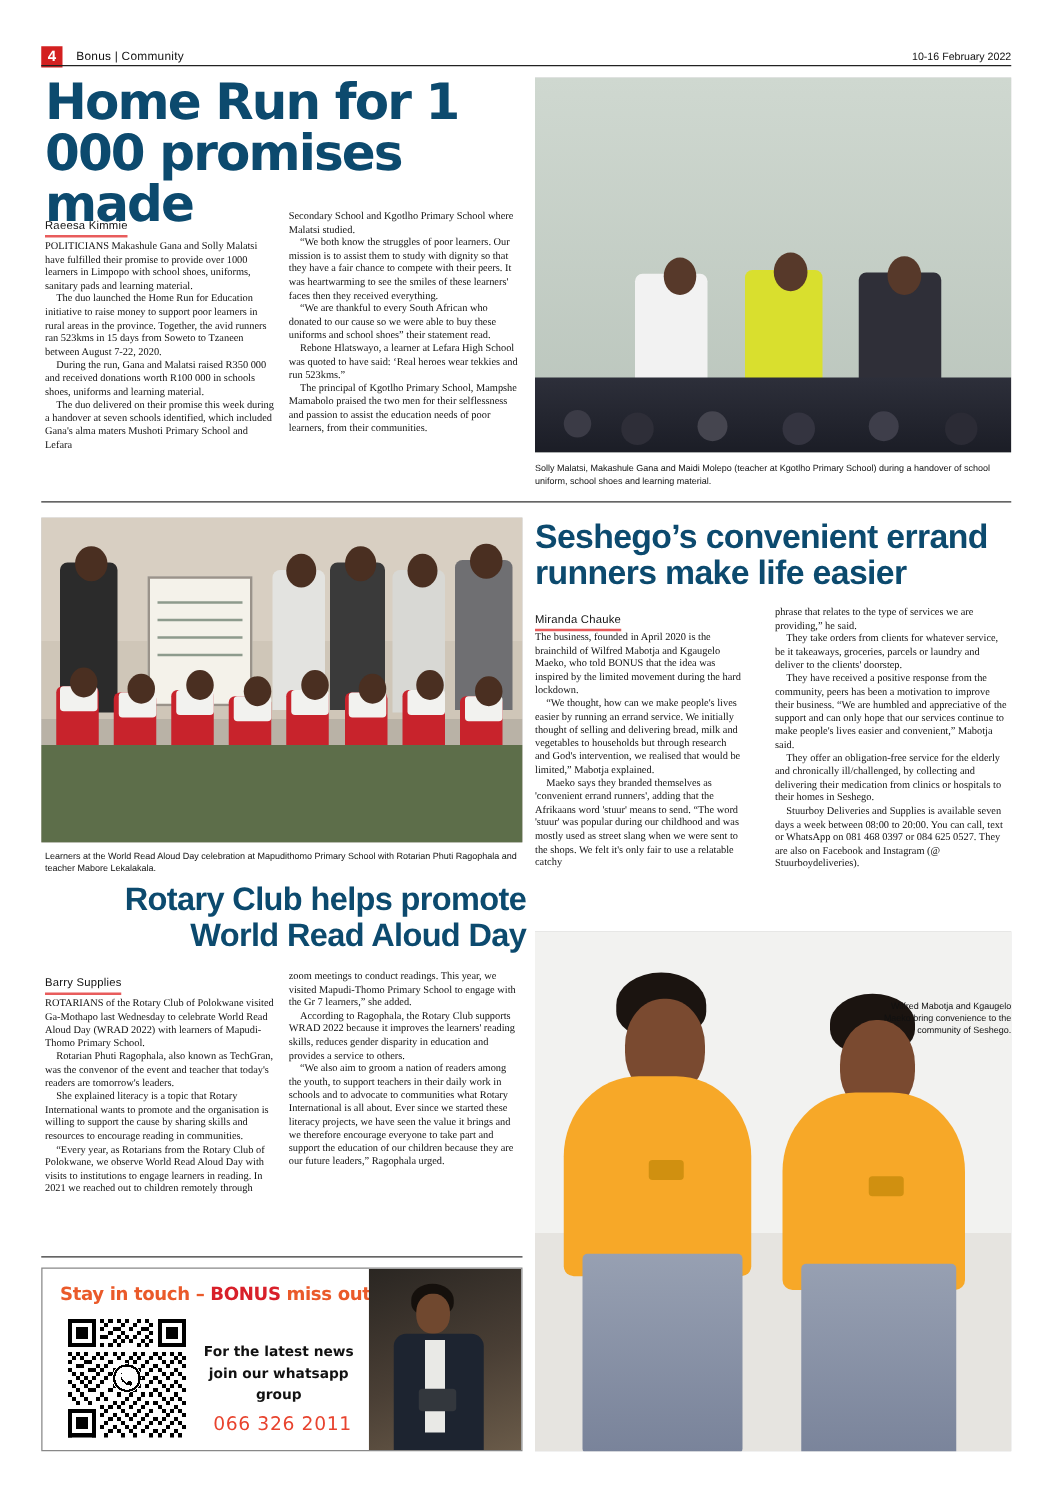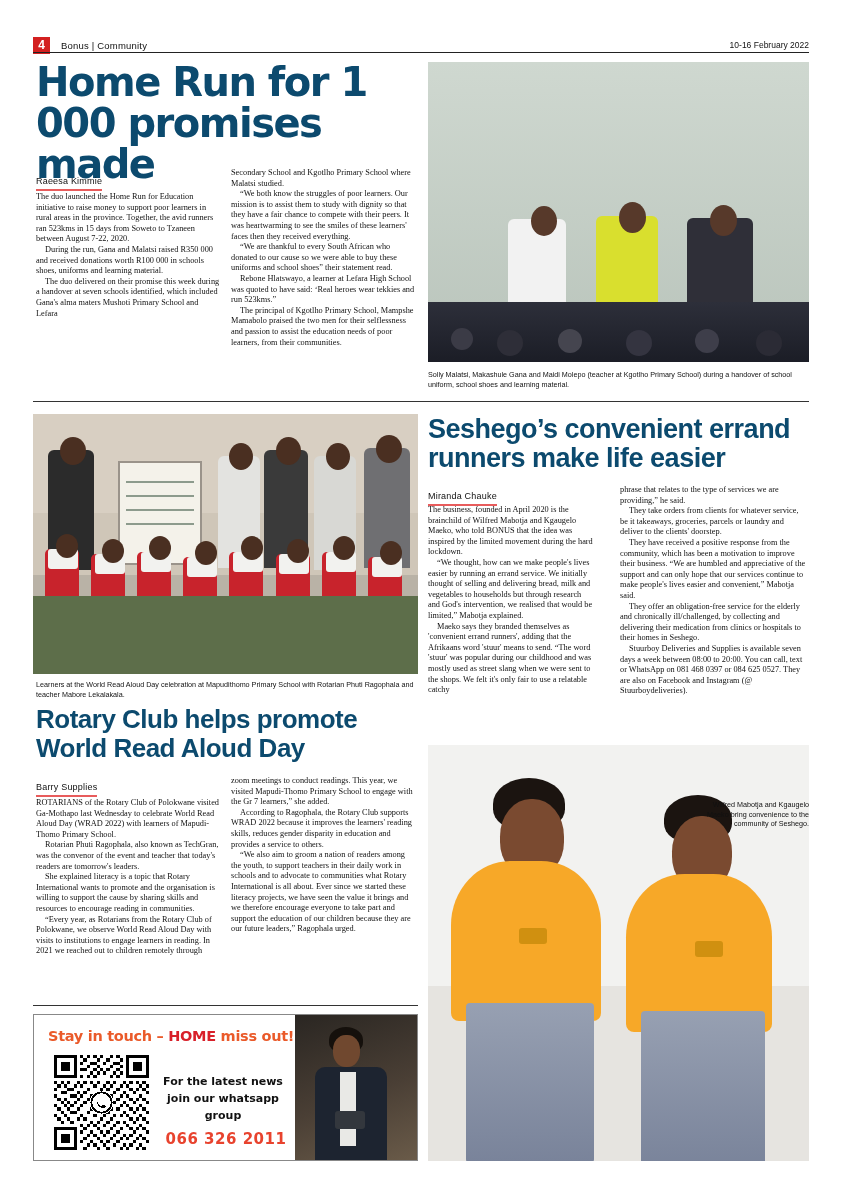--- a/index.html
+++ b/index.html
@@ -91,21 +91,21 @@
   #cap2 {
     position: absolute; left: 704px; top: 800px; width: 105px;
     text-align: right; z-index: 5; color: #111;
   }
 
   
   #photo3 { left: 33px; top: 414px; width: 385px; height: 260px; }
   #cap3 { position: absolute; left: 36px; top: 680px; width: 383px; }
   #art3-headline {
     position: absolute; left: 36px; top: 705px; width: 385px;
-    font-size: 26px; line-height: 1.1;
+    font-size: 26px; line-height: 1.1; text-align: right;
   }
   #art3-byline { position: absolute; left: 36px; top: 776px; }
   #art3-col1 { position: absolute; left: 36px; top: 798px; width: 186px; }
   #art3-col2 { position: absolute; left: 231px; top: 776px; width: 186px; }
 
   #rule-before-ad { left: 33px; top: 1005px; width: 385px; }
 
   
   #ad {
     position: absolute; left: 33px; top: 1014px; width: 385px; height: 147px;
@@ -122,21 +122,21 @@
   }
   #ad-sub {
     position: absolute; left: 124px; top: 58px; width: 130px;
     text-align: center;
     font-family: "DejaVu Sans", sans-serif; font-weight: bold;
     font-size: 11px; line-height: 17px; color: #111;
   }
   #ad-phone {
     position: absolute; left: 124px; top: 115px; width: 136px;
     text-align: center;
-    font-family: "DejaVu Sans", sans-serif; font-weight: bold;
+    font-family: "DejaVu Sans", sans-serif; font-weight: normal;
     font-size: 15px; color: #e8432e; letter-spacing: .5px;
   }
   #ad-photo {
     position: absolute; right: 0; top: 0; width: 122px; height: 145px;
     overflow: hidden;
   }
 
   
   .p1-wall { position: absolute; inset: 0; background: linear-gradient(#cfd8d0, #b9c4bb); }
   .p1-banner {
@@ -203,20 +203,21 @@
   </div>
   <div class="rule-top"></div>
 
   <h1 class="headline blk" id="art1-headline">Home Run for 1 000 promises made</h1>
 
   <div class="byline-wrap" style="position:absolute;left:36px;top:170px;">
     <span class="byline">Raeesa Kimmie</span>
   </div>
 
   <div class="body-col" id="art1-col1" style="top:192px;">
+    <p>POLITICIANS Makashule Gana and Solly Malatsi have fulfilled their promise to provide over 1000 learners in Limpopo with school shoes, uniforms, sanitary pads and learning material.</p>
     <p>The duo launched the Home Run for Education initiative to raise money to support poor learners in rural areas in the province. Together, the avid runners ran 523kms in 15 days from Soweto to Tzaneen between August 7-22, 2020.</p>
     <p>During the run, Gana and Malatsi raised R350 000 and received donations worth R100 000 in schools shoes, uniforms and learning material.</p>
     <p>The duo delivered on their promise this week during a handover at seven schools identified, which included Gana's alma maters Mushoti Primary School and Lefara</p>
   </div>
 
   <div class="body-col" id="art1-col2">
     <p>Secondary School and Kgotlho Primary School where Malatsi studied.</p>
     <p>“We both know the struggles of poor learners. Our mission is to assist them to study with dignity so that they have a fair chance to compete with their peers. It was heartwarming to see the smiles of these learners' faces then they received everything.</p>
     <p>“We are thankful to every South African who donated to our cause so we were able to buy these uniforms and school shoes” their statement read.</p>
     <p>Rebone Hlatswayo, a learner at Lefara High School was quoted to have said: ‘Real heroes wear tekkies and run 523kms.”</p>
@@ -251,21 +252,21 @@
 
   <div class="body-col" id="art2-col1">
     <p>The business, founded in April 2020 is the brainchild of Wilfred Mabotja and Kgaugelo Maeko, who told BONUS that the idea was inspired by the limited movement during the hard lockdown.</p>
     <p>“We thought, how can we make people's lives easier by running an errand service. We initially thought of selling and delivering bread, milk and vegetables to households but through research and God's intervention, we realised that would be limited,” Mabotja explained.</p>
     <p>Maeko says they branded themselves as 'convenient errand runners', adding that the Afrikaans word 'stuur' means to send. “The word 'stuur' was popular during our childhood and was mostly used as street slang when we were sent to the shops. We felt it's only fair to use a relatable catchy</p>
   </div>
 
   <div class="body-col" id="art2-col2">
     <p>phrase that relates to the type of services we are providing,” he said.</p>
     <p>They take orders from clients for whatever service, be it takeaways, groceries, parcels or laundry and deliver to the clients' doorstep.</p>
-    <p>They have received a positive response from the community, which has been a motivation to improve their business. “We are humbled and appreciative of the support and can only hope that our services continue to make people's lives easier and convenient,” Mabotja said.</p>
+    <p>They have received a positive response from the community, peers has been a motivation to improve their business. “We are humbled and appreciative of the support and can only hope that our services continue to make people's lives easier and convenient,” Mabotja said.</p>
     <p>They offer an obligation-free service for the elderly and chronically ill/challenged, by collecting and delivering their medication from clinics or hospitals to their homes in Seshego.</p>
     <p>Stuurboy Deliveries and Supplies is available seven days a week between 08:00 to 20:00. You can call, text or WhatsApp on 081 468 0397 or 084 625 0527. They are also on Facebook and Instagram (@ Stuurboydeliveries).</p>
   </div>
 
   <div class="photo" id="photo2">
     <div class="p2-bg"></div>
 
     <div class="p2-hair" style="left:17%;top:8%;width:72px;height:52px;"></div>
     <div class="p2-face" style="left:19%;top:13%;width:64px;height:78px;"></div>
     <div class="p2-shirt" style="left:6%;top:28%;width:150px;height:160px;"></div>
@@ -342,21 +343,21 @@
   </div>
   <div class="body-col" id="art3-col2">
     <p>zoom meetings to conduct readings. This year, we visited Mapudi-Thomo Primary School to engage with the Gr 7 learners,” she added.</p>
     <p>According to Ragophala, the Rotary Club supports WRAD 2022 because it improves the learners' reading skills, reduces gender disparity in education and provides a service to others.</p>
     <p>“We also aim to groom a nation of readers among the youth, to support teachers in their daily work in schools and to advocate to communities what Rotary International is all about. Ever since we started these literacy projects, we have seen the value it brings and we therefore encourage everyone to take part and support the education of our children because they are our future leaders,” Ragophala urged.</p>
   </div>
 
   <div class="hr-thin" id="rule-before-ad"></div>
 
   <div id="ad">
-    <div id="ad-title"><span>Stay in touch – </span><span class="never">HOME</span><span> miss out!</span></div>
+    <div id="ad-title"><span>Stay in touch – </span><span class="never">BONUS</span><span> miss out!</span></div>
 
     <svg id="ad-qr" viewBox="0 0 29 29" shape-rendering="crispEdges">
       <rect width="29" height="29" fill="#fff"></rect>
       <g fill="#000">
         <rect x="0" y="0" width="7" height="1"></rect>
           <rect x="0" y="6" width="7" height="1"></rect>
         <rect x="0" y="0" width="1" height="7"></rect>
           <rect x="6" y="0" width="1" height="7"></rect>
         <rect x="2" y="2" width="3" height="3"></rect>
         <rect x="22" y="0" width="7" height="1"></rect>

